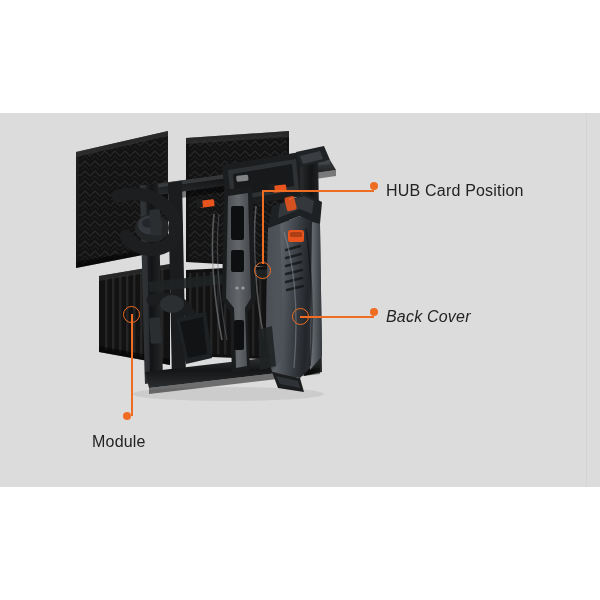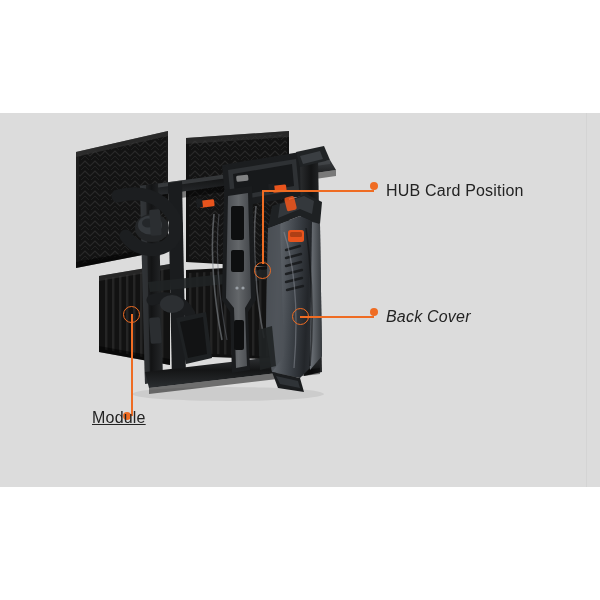--- a/index.html
+++ b/index.html
@@ -244,16 +244,16 @@
     <div class="lead-ring" id="c1ring" style="border-color: rgb(239, 108, 35); left: 292px; top: 308px;"></div>
     <div class="lead-line lead-h" id="c1h" style="background: rgb(239, 108, 35); left: 300px; top: 316px; width: 74px;"></div>
     <div class="lead-dot" id="c1dot" style="background: rgb(239, 108, 35); left: 370px; top: 308px;"></div>
     <div class="callout-label" id="c1lab" style="color: rgb(35, 35, 35); left: 386px; top: 307px; font-style: italic;">Back Cover</div>
   </div>
 
   <div>
     <div class="lead-ring" id="c2ring" style="border-color: rgb(239, 108, 35); left: 123px; top: 306px;"></div>
     <div class="lead-line lead-v" id="c2v" style="background: rgb(239, 108, 35); left: 131px; top: 314px; height: 102px;"></div>
     <div class="lead-dot" id="c2dot" style="background: rgb(239, 108, 35); left: 123px; top: 412px;"></div>
-    <div class="callout-label" id="c2lab" style="color: rgb(35, 35, 35); left: 92px; top: 408px; text-decoration: underline;">Module</div>
+    <div class="callout-label" id="c2lab" style="color: rgb(35, 35, 35); left: 92px; top: 432px;">Module</div>
   </div>
 
 </div>
 
 </body></html>

